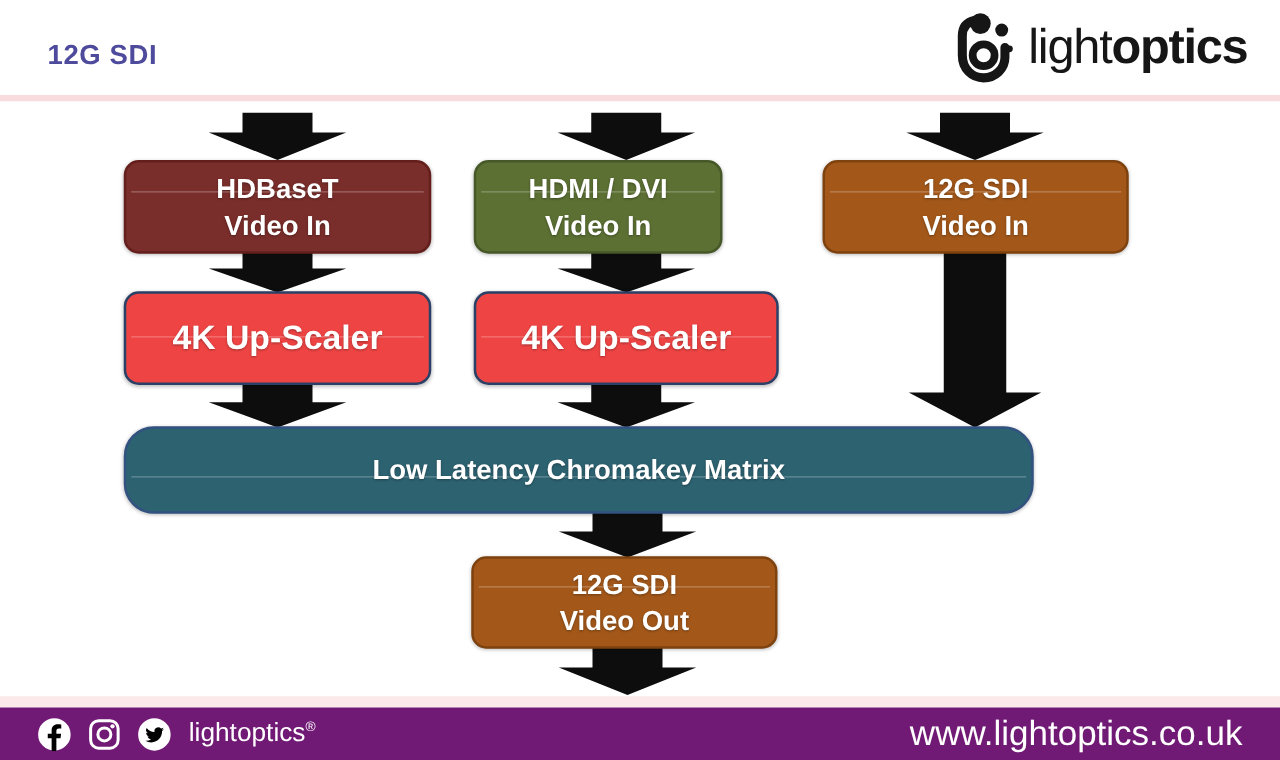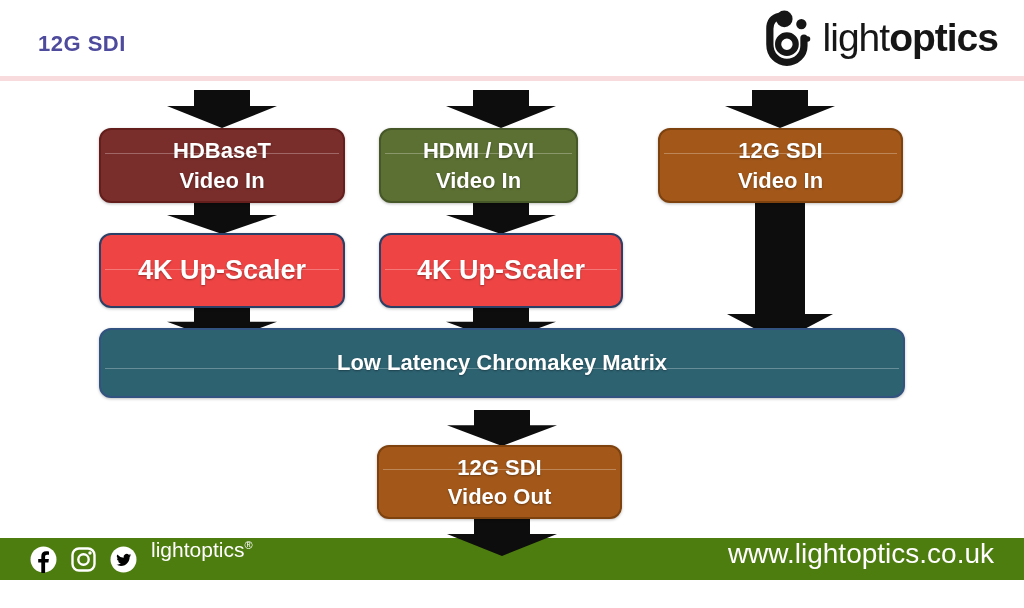--- a/index.html
+++ b/index.html
@@ -37,22 +37,22 @@
     background:rgba(255,255,255,0.28); top:var(--gloss,32%);
   }
   .node-maroon { background:#7a2e2b; border-color:#641f1d; }
   .node-green  { background:#5c7033; border-color:#475828; }
   .node-orange { background:#a3581a; border-color:#7e420f; }
   .node-navy   { background:#ef4444; border-color:#2b4066; --gloss:48%; font-size:27px; }
   .node-teal   { background:#2d6271; border-color:#32527f; --gloss:57%; }
   
   .strip-pink-bottom { position:absolute; left:0; top:557px; width:100%; height:9px; background:#fceaea; }
   .footer {
-    position:absolute; left:0; top:538px; width:100%; height:42px; background:#4d7c0f;
-    display:flex; padding:0 30px; color:#ffffff;
+    position:absolute; left:0; top:566px; width:100%; height:42px; background:#701a75;
+    display:flex; align-items:center; padding:0 30px; color:#ffffff;
   }
   .social { display:flex; align-items:center; gap:13px; }
   .social svg { display:block; }
   .footer-brand { margin-left:14px; font-size:21px; font-weight:400; color:#ffffff; }
   .footer-brand sup { font-size:11px; }
   .footer-spacer { flex:1; }
   .footer-site { font-size:28px; color:#ffffff; }
 </style>
 </head>
 <body>
@@ -131,21 +131,21 @@
     <svg viewBox="0 0 110 38" preserveAspectRatio="none">
         <polygon points="27,0 83,0 83,16 110,16 55,38 0,16 27,16"></polygon>
       </svg>
   </div>
   <div class="arrow" style="left:446px; top:307px; width:110px; height:35px;">
     <svg viewBox="0 0 110 38" preserveAspectRatio="none">
         <polygon points="27,0 83,0 83,16 110,16 55,38 0,16 27,16"></polygon>
       </svg>
   </div>
 
-  <div class="node node-teal" style="left:99px; top:328px; width:806px; height:70px;">
+  <div class="node node-teal" style="left:99px; top:341px; width:728px; height:70px;border-radius:24px;">
     <div>Low Latency Chromakey Matrix</div>
   </div>
 
   <div class="arrow" style="left:447px; top:410px; width:110px; height:36px;">
     <svg viewBox="0 0 110 38" preserveAspectRatio="none">
         <polygon points="27,0 83,0 83,16 110,16 55,38 0,16 27,16"></polygon>
       </svg>
   </div>
 
   <div class="node node-orange" style="left:377px; top:445px; width:245px; height:74px;">

